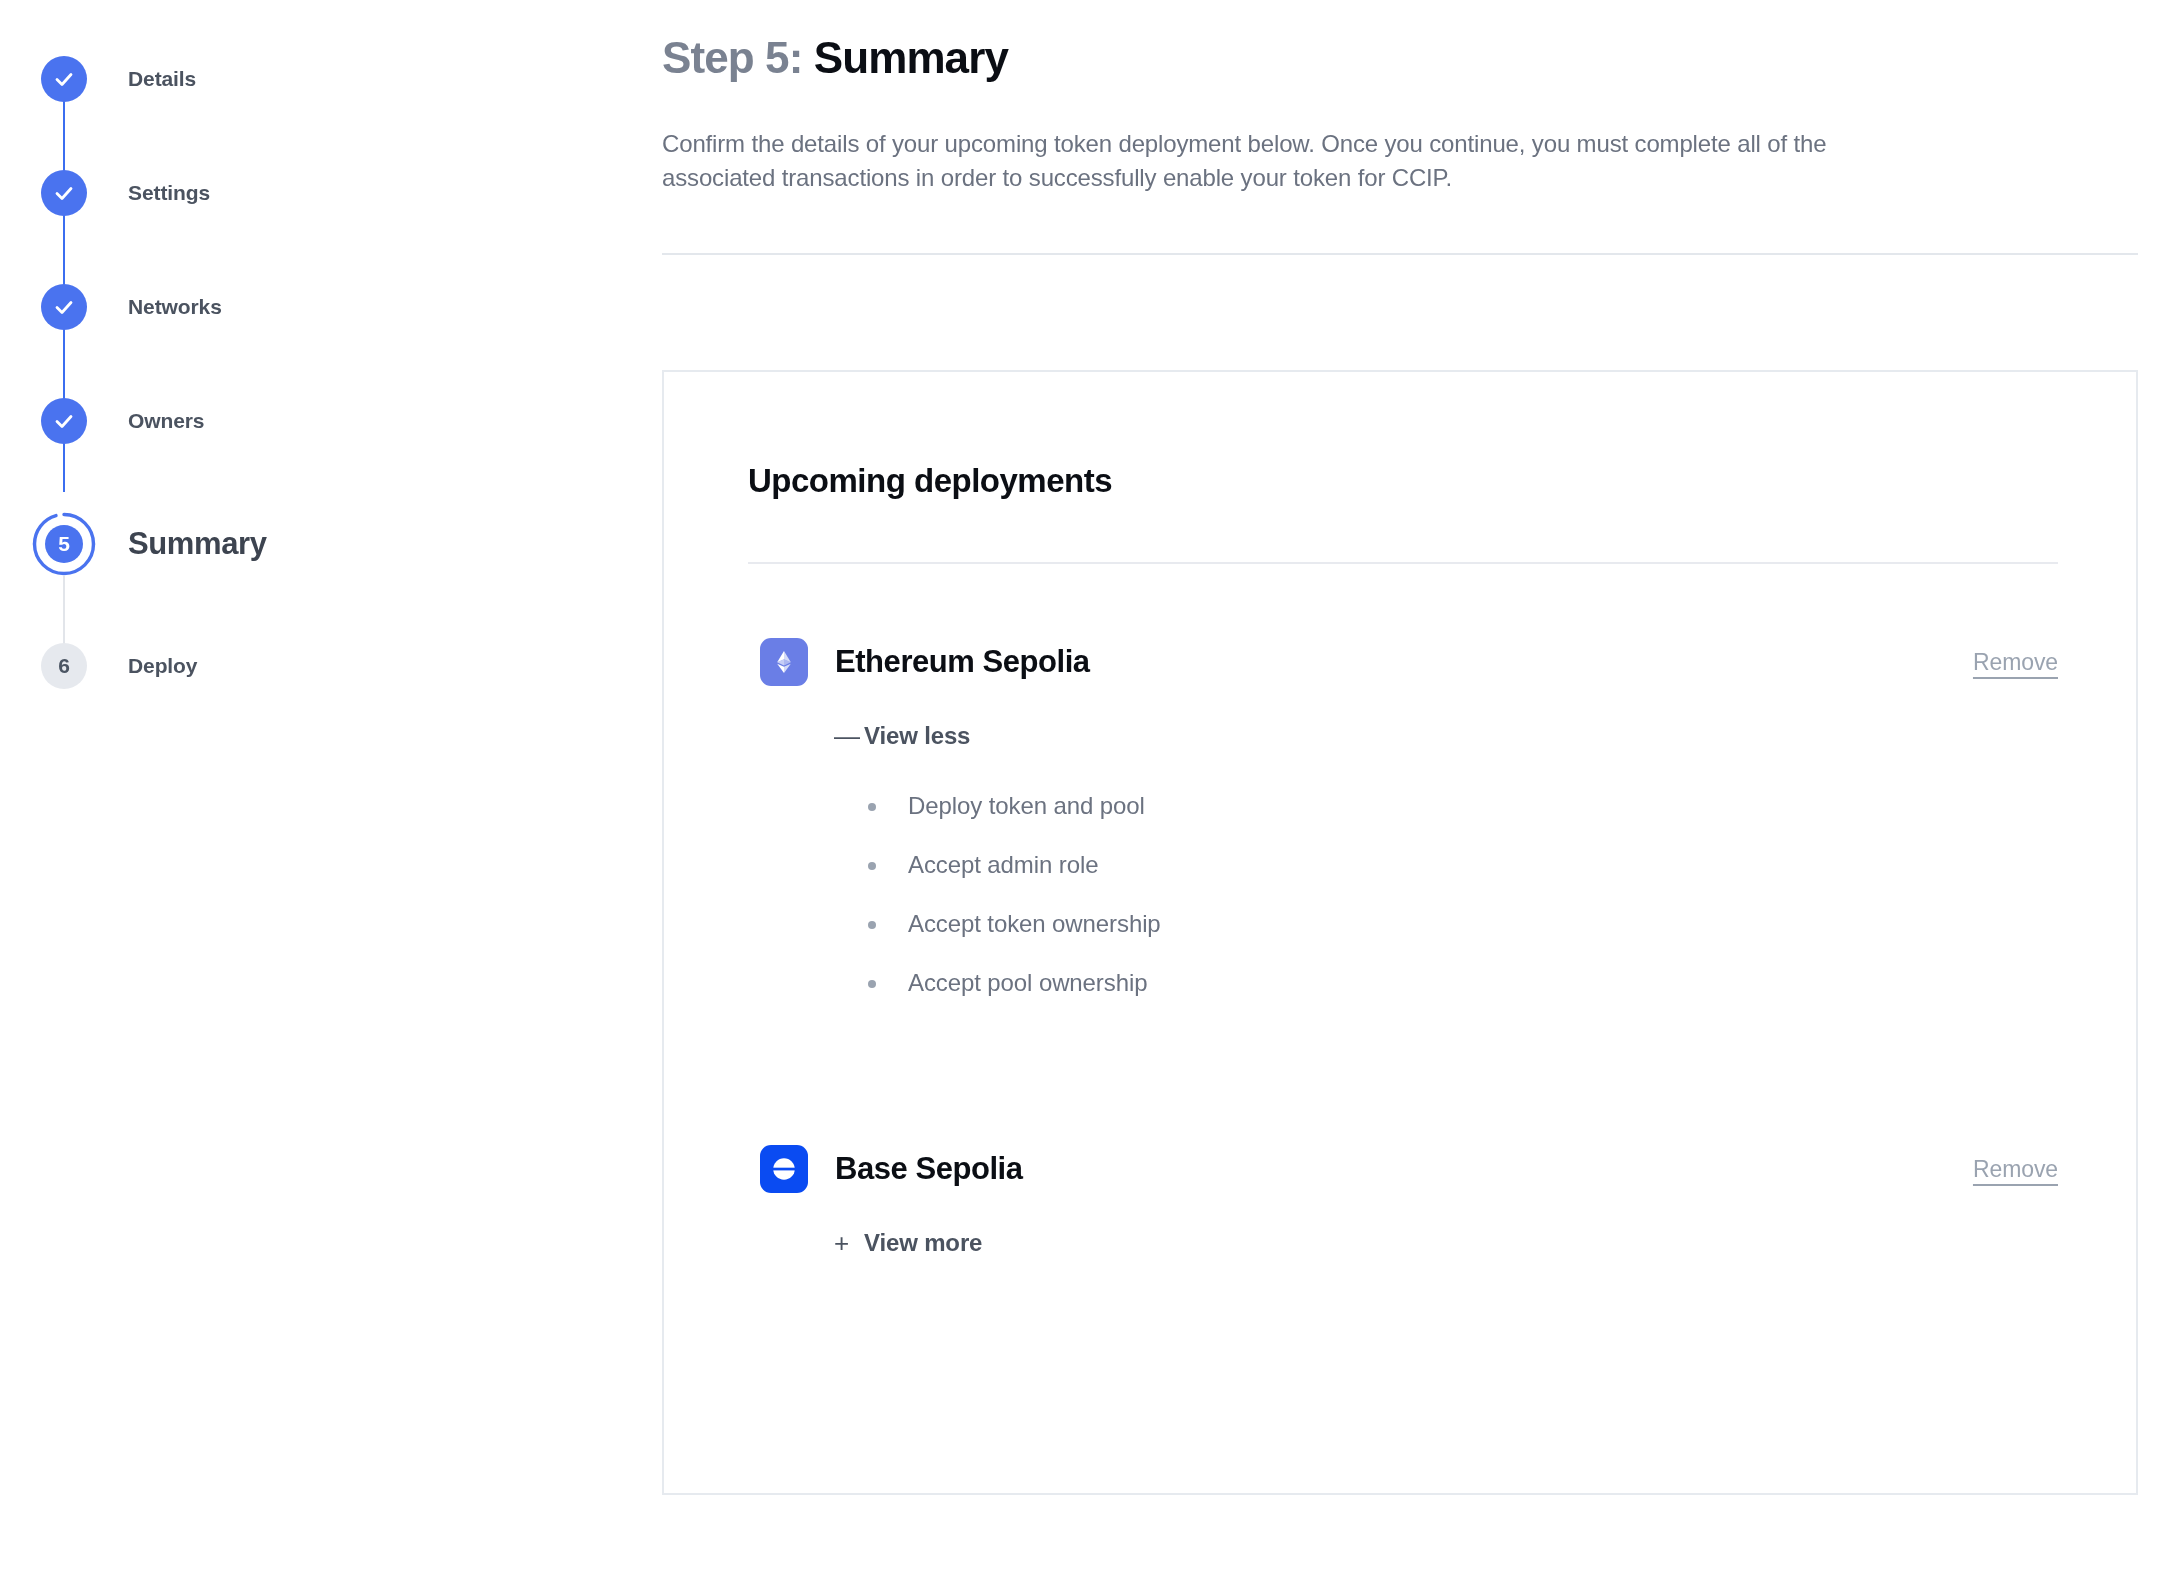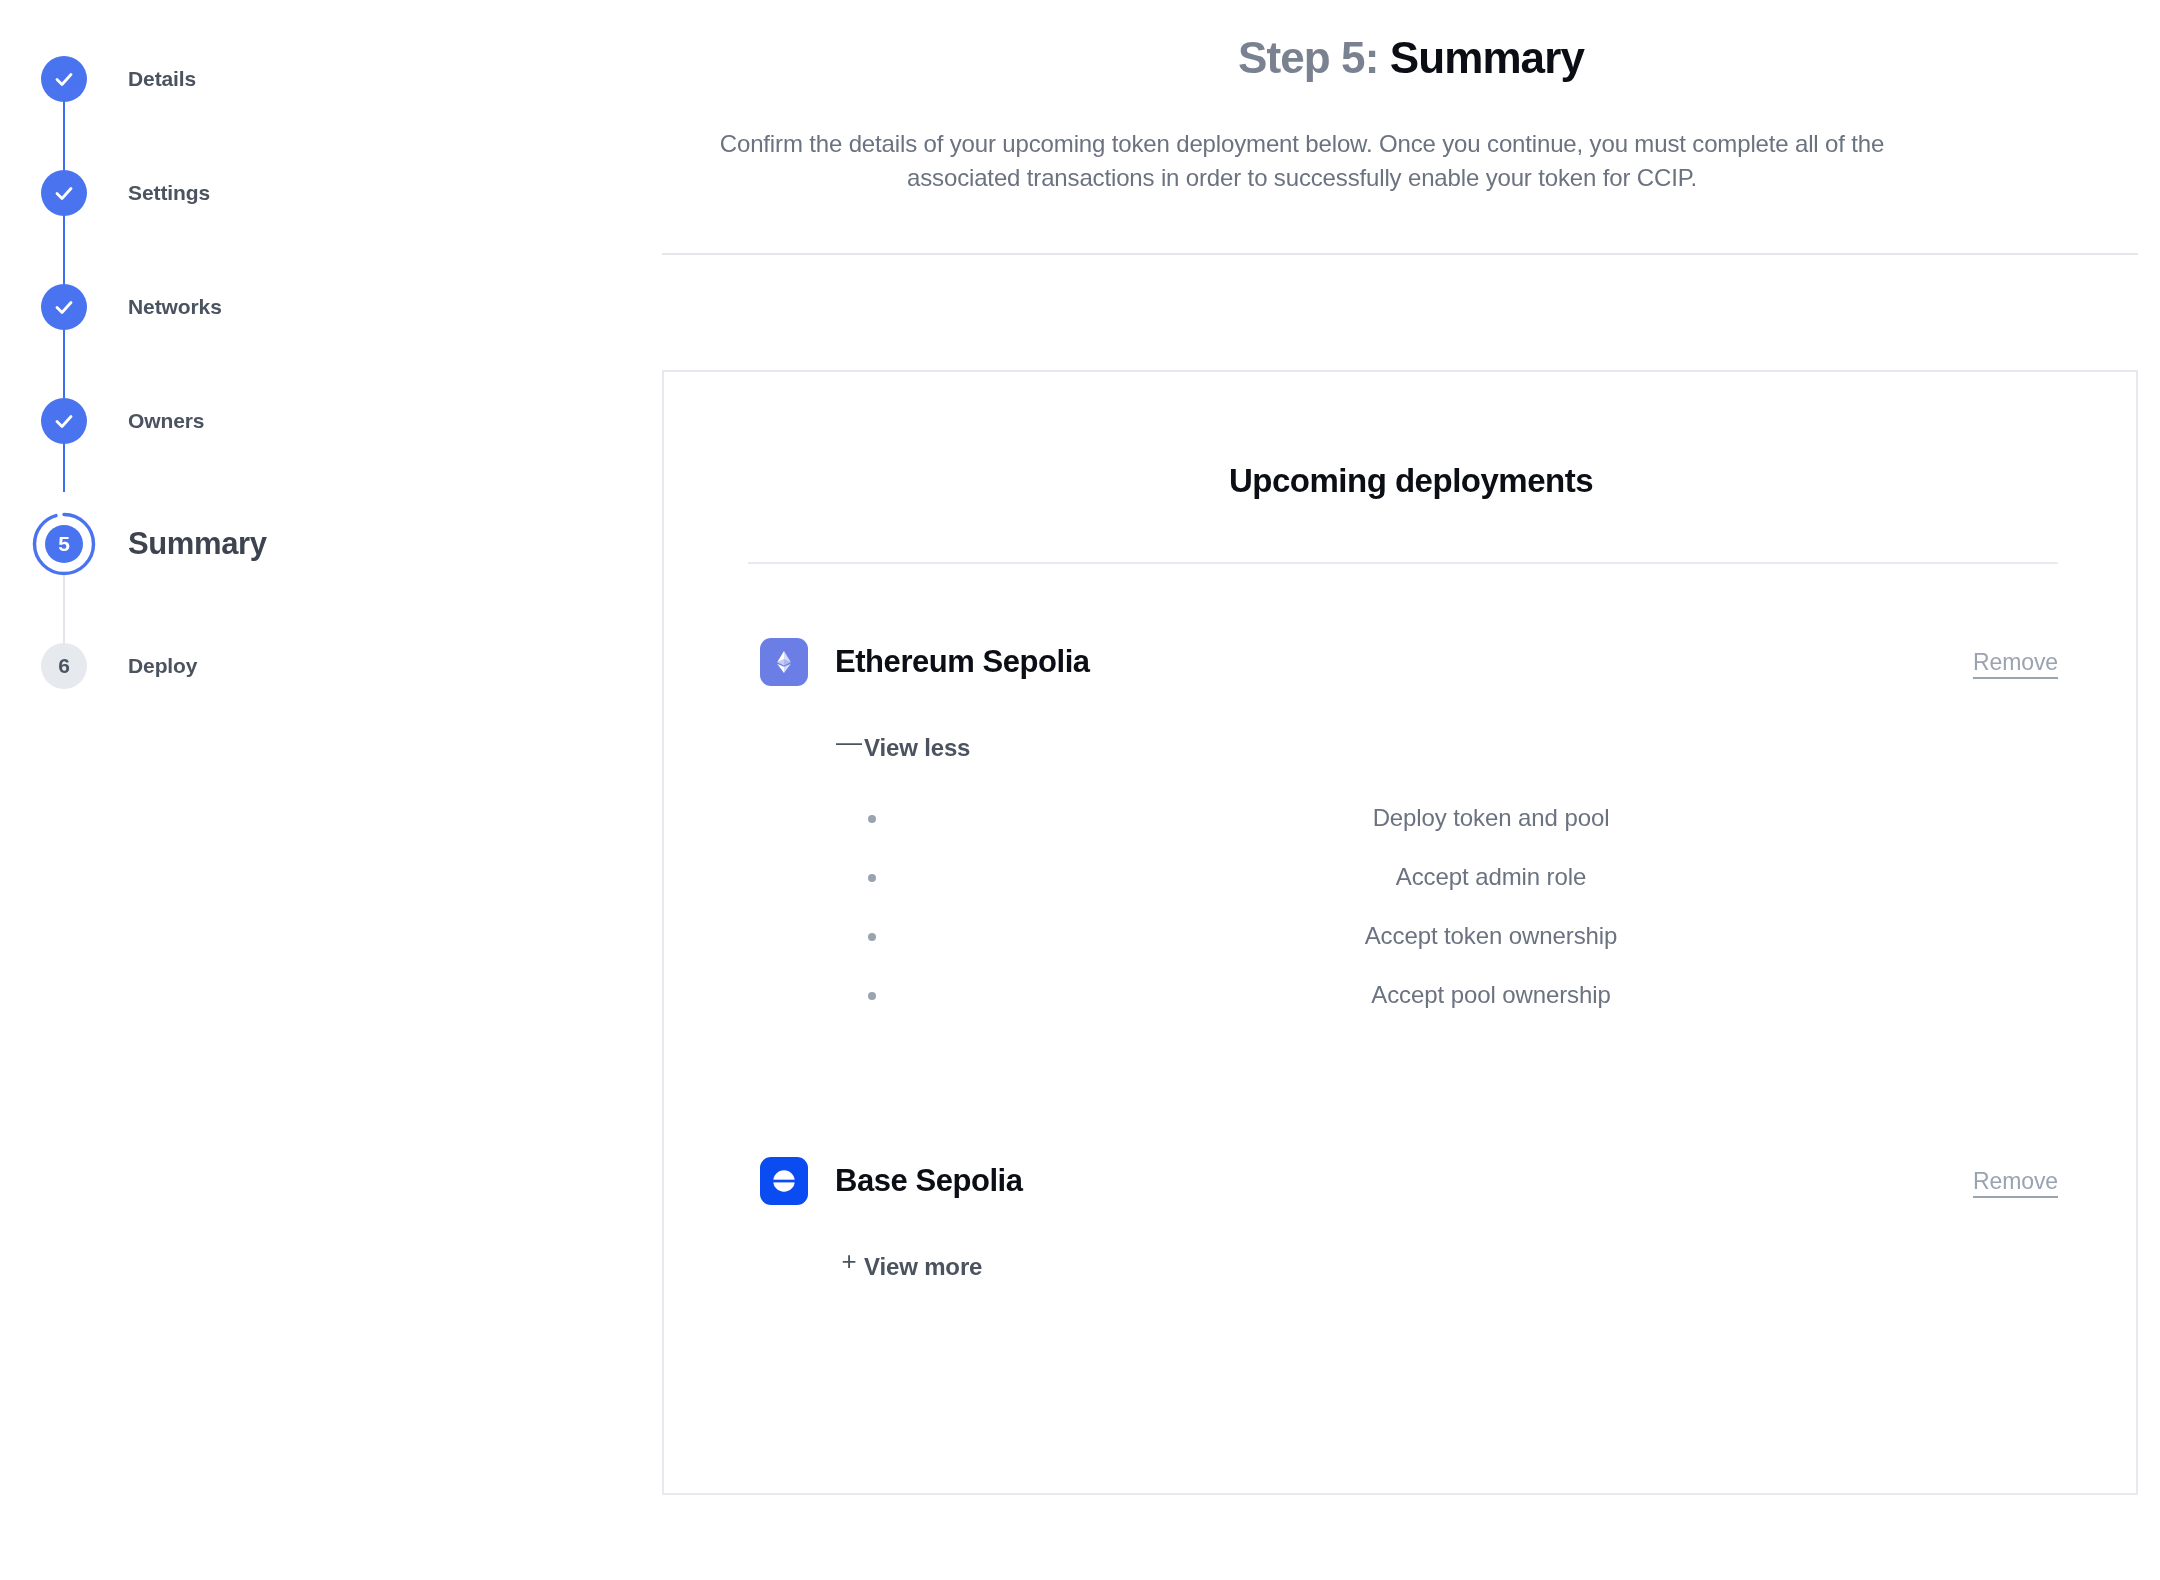--- a/index.html
+++ b/index.html
@@ -115,21 +115,20 @@
   }
   .step-label.muted { color: #4b5360; }
 
   
   .main {
     position: absolute;
     left: 662px;
     top: 0;
     width: 1498px;
     padding-top: 30px;
-    text-align: center;
   }
 
   .page-title {
     font-size: 44px;
     font-weight: 700;
     letter-spacing: -0.9px;
     line-height: 1.25;
     color: #0b0e14;
     margin-bottom: 42px;
     white-space: nowrap;
@@ -239,21 +238,20 @@
     color: #4b5360;
     width: 30px;
     display: inline-block;
     line-height: 1;
   }
   .toggle-text {
     font-size: 24px;
     font-weight: 700;
     color: #4b5360;
     letter-spacing: -0.15px;
-    margin-top: 12px;
   }
 
   .task-list {
     margin-top: 44px;
     margin-left: 115px;
     list-style: none;
   }
   .task-list li {
     position: relative;
     font-size: 24px;

